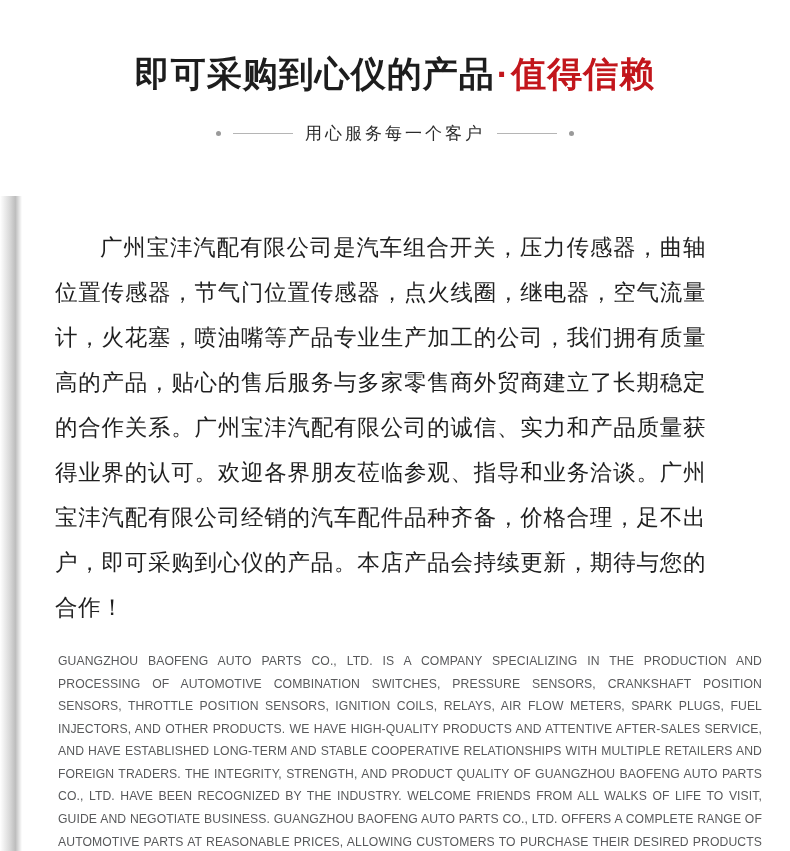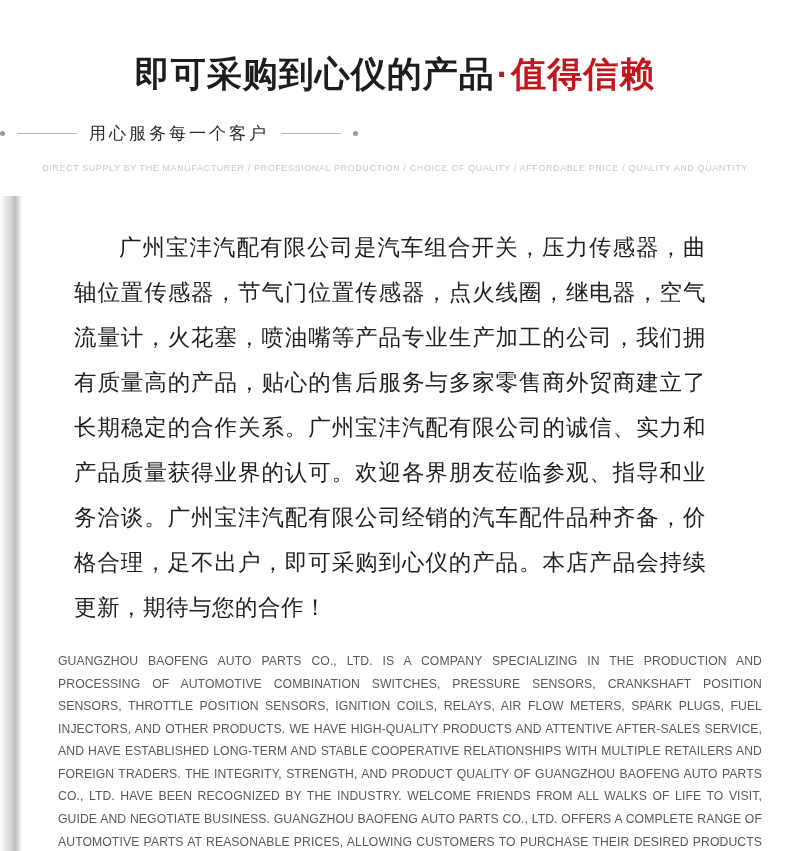--- a/index.html
+++ b/index.html
@@ -43,20 +43,21 @@
   }
   .title-accent {
     color: #c2161c;
     margin-top: 24px;
   }
 
   .subtitle-row {
     margin-top: 26px;
     display: flex;
     align-items: center;
+    justify-content: center;
     gap: 12px;
   }
   .sub-line {
     width: 60px;
     height: 1px;
     background: #b5b5b5;
     display: inline-block;
   }
   .sub-dot {
     width: 5px;
@@ -91,21 +92,21 @@
     background: linear-gradient(to right, #ffffff 0%, #d8d8d8 45%, #bdbdbd 70%, #ffffff 100%);
   }
 
   
   .body-wrap {
     position: absolute;
     left: 0;
     top: 225px;
     width: 736px;
     box-sizing: border-box;
-    padding: 0 30px 0 74px;
+    padding: 0 30px 0 55px;
   }
   .cn-paragraph {
     font-size: 22.5px;
     line-height: 2.0;
     color: #1f1f1f;
     text-align: justify;
     text-indent: 2em;
     letter-spacing: 0.5px;
     margin: 0;
   }
@@ -136,21 +137,20 @@
     </div>
 
     <div class="subtitle-row">
       <span class="sub-dot"></span>
       <span class="sub-line"></span>
       <span class="subtitle-text">用心服务每一个客户</span>
       <span class="sub-line"></span>
       <span class="sub-dot"></span>
     </div>
 
-    <div class="eng-tagline">DIRECT SUPPLY BY THE MANUFACTURER / PROFESSIONAL PRODUCTION / CHOICE OF QUALITY / AFFORDABLE PRICE / QUALITY AND QUANTITY</div>
   </div>
 
   <div class="left-bar"></div>
 
   <div class="body-wrap">
     <p class="cn-paragraph">广州宝沣汽配有限公司是汽车组合开关，压力传感器，曲轴位置传感器，节气门位置传感器，点火线圈，继电器，空气流量计，火花塞，喷油嘴等产品专业生产加工的公司，我们拥有质量高的产品，贴心的售后服务与多家零售商外贸商建立了长期稳定的合作关系。广州宝沣汽配有限公司的诚信、实力和产品质量获得业界的认可。欢迎各界朋友莅临参观、指导和业务洽谈。广州宝沣汽配有限公司经销的汽车配件品种齐备，价格合理，足不出户，即可采购到心仪的产品。本店产品会持续更新，期待与您的合作！</p>
   </div>
 
   <p class="en-paragraph">GUANGZHOU BAOFENG AUTO PARTS CO., LTD. IS A COMPANY SPECIALIZING IN THE PRODUCTION AND PROCESSING OF AUTOMOTIVE COMBINATION SWITCHES, PRESSURE SENSORS, CRANKSHAFT POSITION SENSORS, THROTTLE POSITION SENSORS, IGNITION COILS, RELAYS, AIR FLOW METERS, SPARK PLUGS, FUEL INJECTORS, AND OTHER PRODUCTS. WE HAVE HIGH-QUALITY PRODUCTS AND ATTENTIVE AFTER-SALES SERVICE, AND HAVE ESTABLISHED LONG-TERM AND STABLE COOPERATIVE RELATIONSHIPS WITH MULTIPLE RETAILERS AND FOREIGN TRADERS. THE INTEGRITY, STRENGTH, AND PRODUCT QUALITY OF GUANGZHOU BAOFENG AUTO PARTS CO., LTD. HAVE BEEN RECOGNIZED BY THE INDUSTRY. WELCOME FRIENDS FROM ALL WALKS OF LIFE TO VISIT, GUIDE AND NEGOTIATE BUSINESS. GUANGZHOU BAOFENG AUTO PARTS CO., LTD. OFFERS A COMPLETE RANGE OF AUTOMOTIVE PARTS AT REASONABLE PRICES, ALLOWING CUSTOMERS TO PURCHASE THEIR DESIRED PRODUCTS WITHOUT LEAVING THEIR HOMES. OUR PRODUCTS WILL CONTINUE TO BE UPDATED AND WE LOOK FORWARD TO WORKING WITH YOU!</p>
 

